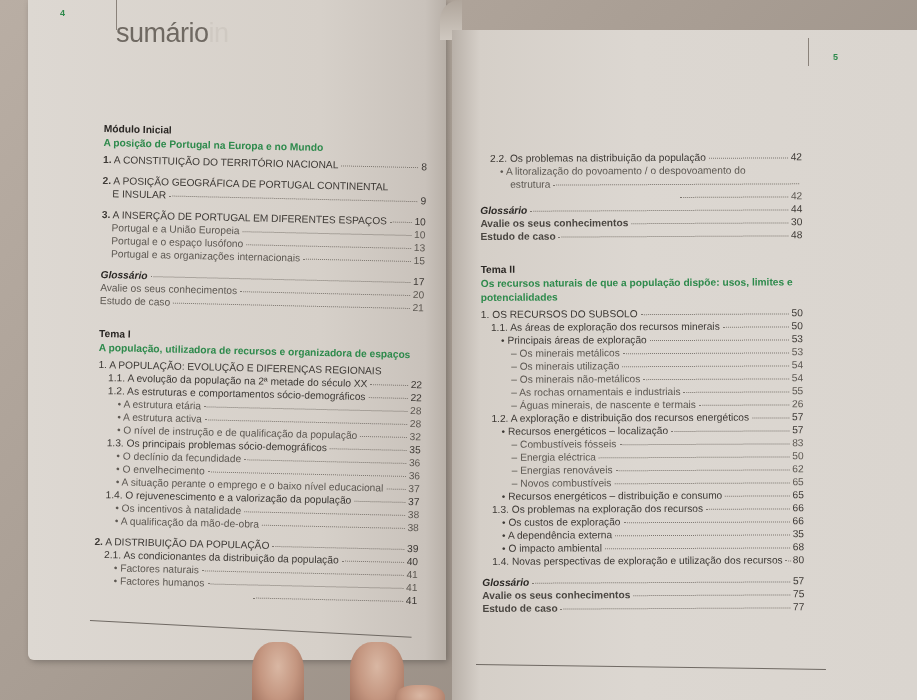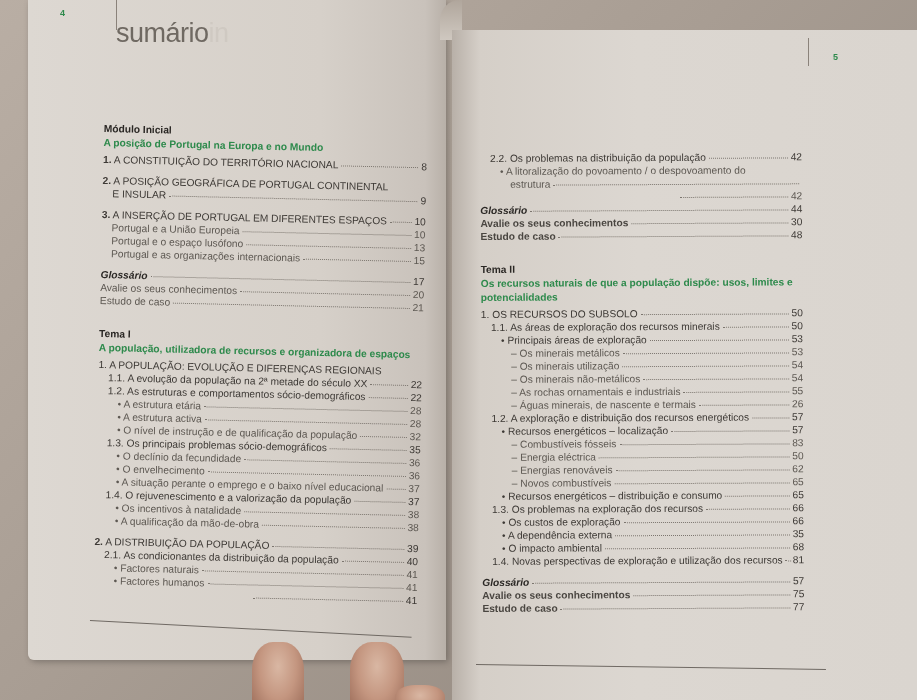--- a/index.html
+++ b/index.html
@@ -372,21 +372,21 @@
       <span class="pg">35</span>
     </div>
   <div class="row i2">
       <span class="lbl"><span>•</span> <span>O impacto ambiental</span></span>
       <span class="dots"></span>
       <span class="pg">68</span>
     </div>
   <div class="row i1">
       <span class="lbl"><span>1.4.</span> <span>Novas perspectivas de exploração e utilização dos recursos</span></span>
       <span class="dots" style="min-width:2px;margin:0 2px"></span>
-      <span class="pg">81</span>
+      <span class="pg">80</span>
     </div>
   <div class="gap"></div>
   <div class="row">
       <span class="lbl gloss">Glossário</span>
       <span class="dots"></span>
       <span class="pg">57</span>
     </div>
   <div class="row">
       <span class="lbl bold-dark">Avalie os seus conhecimentos</span>
       <span class="dots"></span>

